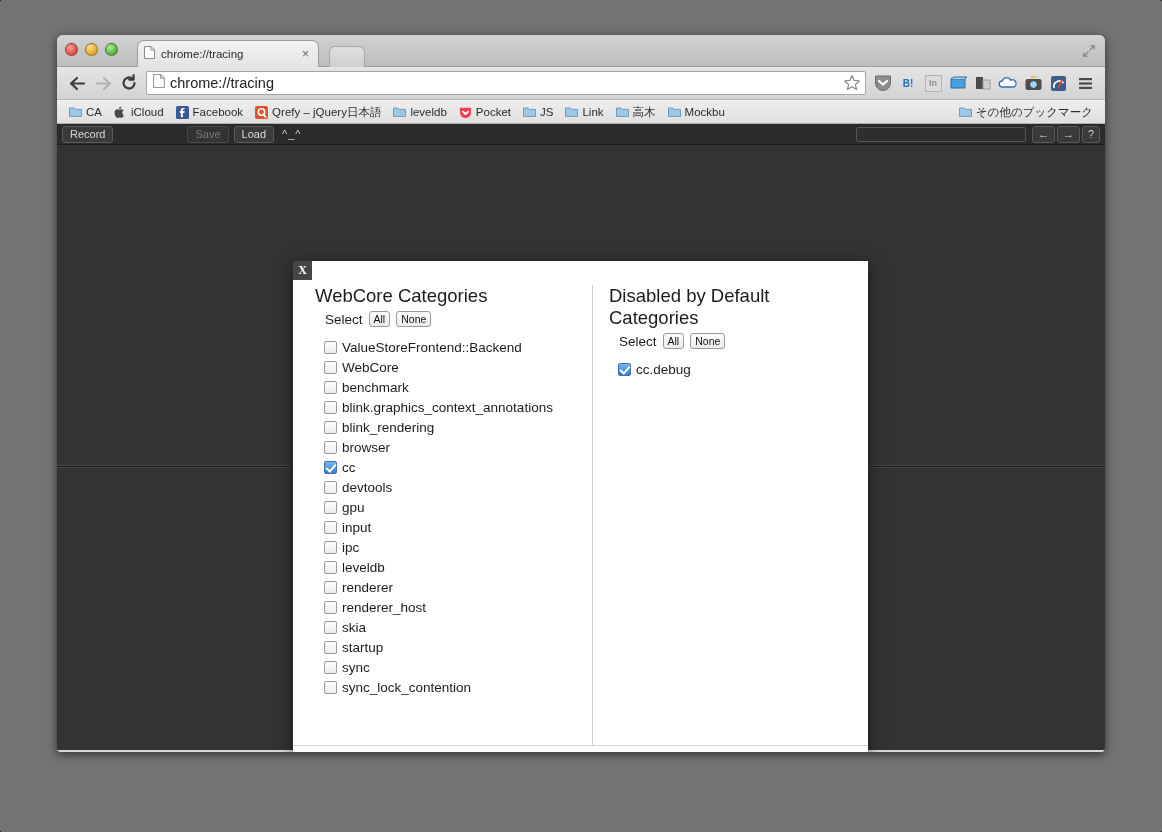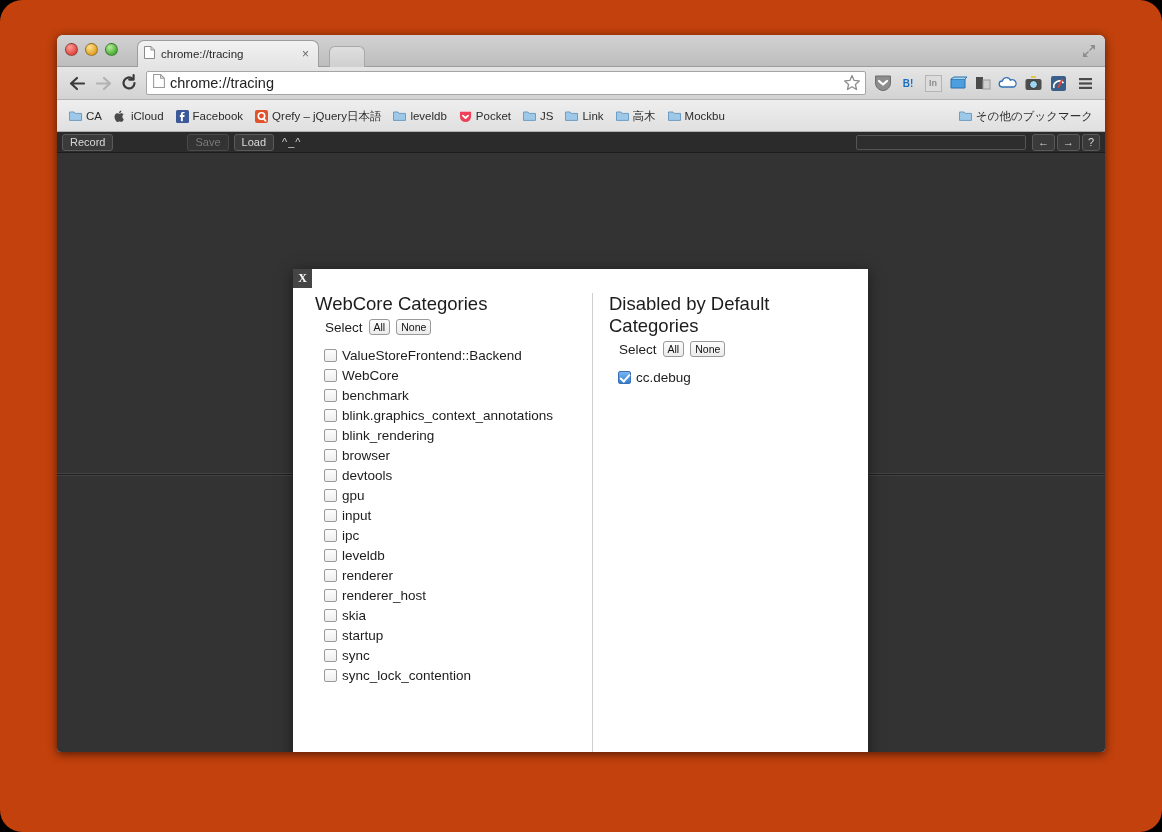--- a/index.html
+++ b/index.html
@@ -9,22 +9,22 @@
     background: #000;
     font-family: "Liberation Sans", sans-serif;
     overflow: hidden;
   }
 
   
   #bezel {
     position: absolute;
     left: 0; top: 0;
     width: 1162px; height: 832px;
-    background: #c2410c;
-    border-radius: 22px;
+    background: #737373;
+    border-radius: 2px;
   }
 
   
   #browser-window {
     position: absolute;
     left: 57px; top: 35px;
     width: 1048px; height: 717px;
     background: #d8d8d8;
     border-radius: 6px 6px 4px 4px;
     overflow: hidden;
@@ -116,21 +116,21 @@
   #ext-icons { display: flex; align-items: center; gap: 3px; }
   .ext-icon {
     width: 22px; height: 22px;
     display: flex; align-items: center; justify-content: center;
     font-size: 10px; font-weight: bold;
   }
 
   
   #bookmarks-bar {
     position: relative;
-    height: 32px;
+    height: 24px;
     background: linear-gradient(#eeeeee, #e0e0e0);
     border-bottom: 1px solid #b0b0b0;
     display: flex; align-items: center;
     padding: 0 6px;
     font-size: 11.5px; color: #2b2b2b;
   }
   .bookmark { display: flex; align-items: center; gap: 4px; padding: 0 6px; white-space: nowrap; }
   .bm-label { line-height: 14px; }
   #bookmarks-spacer { flex: 1 1 auto; }
 
@@ -560,20 +560,24 @@
                 </div>
               <div class="cat-item">
                   <span class="cbx"></span>
                   <span>blink_rendering</span>
                 </div>
               <div class="cat-item">
                   <span class="cbx"></span>
                   <span>browser</span>
                 </div>
               <div class="cat-item">
+                  <span class="cbx checked"></span>
+                  <span>cc</span>
+                </div>
+              <div class="cat-item">
                   <span class="cbx"></span>
                   <span>devtools</span>
                 </div>
               <div class="cat-item">
                   <span class="cbx"></span>
                   <span>gpu</span>
                 </div>
               <div class="cat-item">
                   <span class="cbx"></span>
                   <span>input</span>

